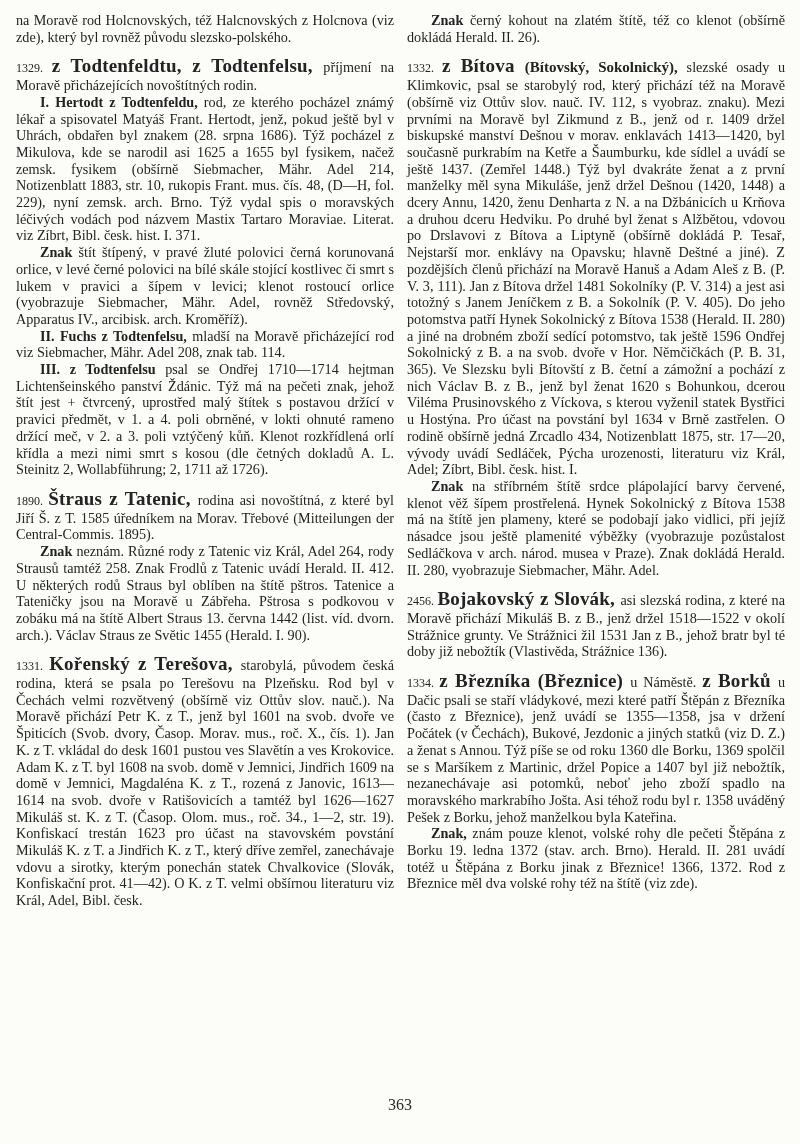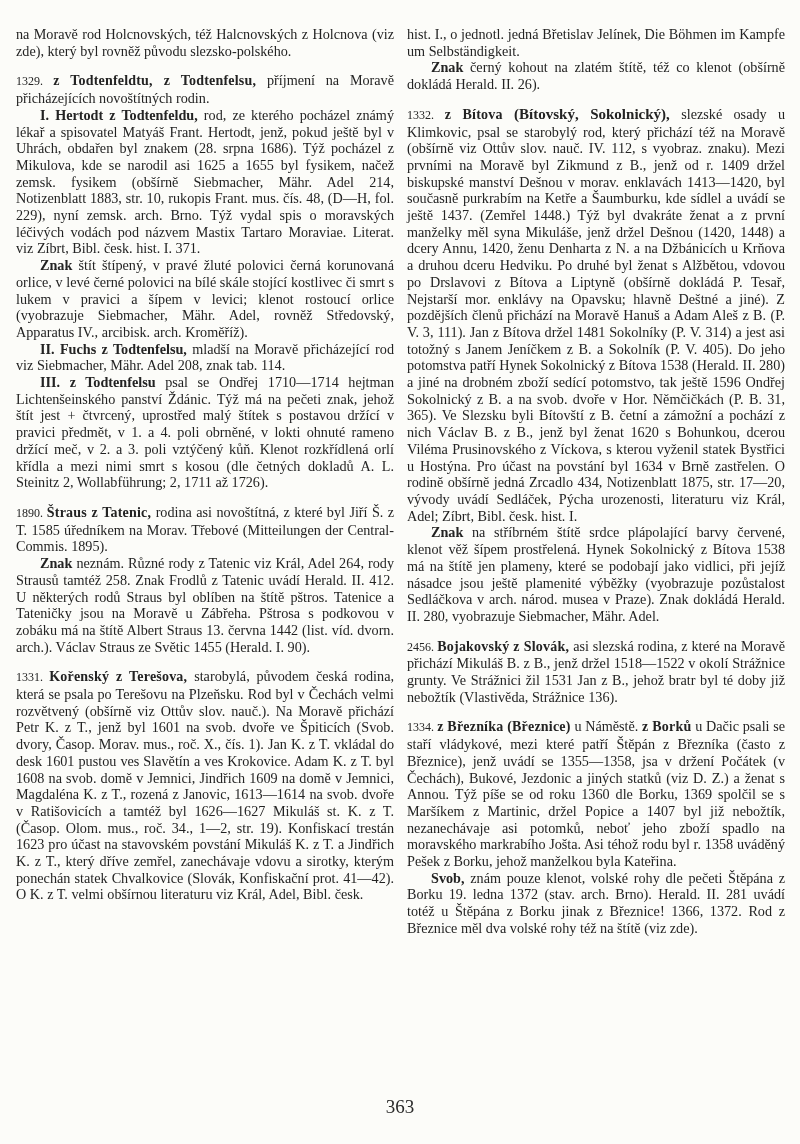--- a/index.html
+++ b/index.html
@@ -5,61 +5,60 @@
   html, body { margin:0; padding:0; }
   body {
     width:800px; height:1144px;
     background:#fcfcf9;
     position:relative;
     overflow:hidden;
     font-family:"Liberation Serif", "DejaVu Serif", serif;
     color:#232323;
     -webkit-font-smoothing:antialiased;
   }
-  .sheet { position:absolute; inset:0; padding:26px 14px 0 16px; box-sizing:border-box; }
+  .sheet { position:absolute; inset:0; padding:12px 14px 0 16px; box-sizing:border-box; }
   .cols { display:flex; gap:13px; }
   .col { width:378px; flex:0 0 378px; }
   p.para, p.heading {
     margin:0;
     text-align:justify;
     font-size:14.2px;
     line-height:16.7px;
   }
   p.indent { text-indent:24px; }
   p.heading { margin-top:13px; }
   .r-num   { font-size:12px; }
-  .r-title { font-size:14px; font-weight:700; letter-spacing:0.2px; }
+  .r-title { font-size:19px; font-weight:700; letter-spacing:0.2px; }
   .r-sub   { font-size:15px; font-weight:700; }
   .r-b     { font-weight:700;margin-top:15px; }
   .footer {
     position:absolute; top:1096px; left:0; width:800px;
-    text-align:center; font-size:19px; color:#2a2a2a;
+    text-align:center; font-size:16px; color:#2a2a2a;
   }
 </style>
 </head>
 <body>
 
 <div class="sheet">
   <div class="cols">
     <div class="col">
         <p class="para"><span class="r-n">na Moravě rod Holcnovských, též Halcnovských z Holcnova (viz zde), který byl rovněž původu slezsko-polského.</span></p>
         <p class="heading"><span class="r-num">1329. </span><span class="r-title">z Todtenfeldtu, z Todtenfelsu, </span><span class="r-n">příjmení na Moravě přicházejících novoštítných rodin.</span></p>
         <p class="para indent"><span class="r-b">I. Hertodt z Todtenfeldu, </span><span class="r-n">rod, ze kterého pocházel známý lékař a spisovatel Matyáš Frant. Hertodt, jenž, pokud ještě byl v Uhrách, obdařen byl znakem (28. srpna 1686). Týž pocházel z Mikulova, kde se narodil asi 1625 a 1655 byl fysikem, načež zemsk. fysikem (obšírně Siebmacher, Mähr. Adel 214, Notizenblatt 1883, str. 10, rukopis Frant. mus. čís. 48, (D—H, fol. 229), nyní zemsk. arch. Brno. Týž vydal spis o moravských léčivých vodách pod názvem Mastix Tartaro Moraviae. Literat. viz Zíbrt, Bibl. česk. hist. I. 371.</span></p>
         <p class="para indent"><span class="r-b">Znak </span><span class="r-n">štít štípený, v pravé žluté polovici černá korunovaná orlice, v levé černé polovici na bílé skále stojící kostlivec či smrt s lukem v pravici a šípem v levici; klenot rostoucí orlice (vyobrazuje Siebmacher, Mähr. Adel, rovněž Středovský, Apparatus IV., arcibisk. arch. Kroměříž).</span></p>
         <p class="para indent"><span class="r-b">II. Fuchs z Todtenfelsu, </span><span class="r-n">mladší na Moravě přicházející rod viz Siebmacher, Mähr. Adel 208, znak tab. 114.</span></p>
         <p class="para indent"><span class="r-b">III. z Todtenfelsu </span><span class="r-n">psal se Ondřej 1710—1714 hejtman Lichtenšeinského panství Ždánic. Týž má na pečeti znak, jehož štít jest + čtvrcený, uprostřed malý štítek s postavou držící v pravici předmět, v 1. a 4. poli obrněné, v lokti ohnuté rameno držící meč, v 2. a 3. poli vztýčený kůň. Klenot rozkřídlená orlí křídla a mezi nimi smrt s kosou (dle četných dokladů A. L. Steinitz 2, Wollabführung; 2, 1711 až 1726).</span></p>
         <p class="heading"><span class="r-num">1890. </span><span class="r-title">Štraus z Tatenic, </span><span class="r-n">rodina asi novoštítná, z které byl Jiří Š. z T. 1585 úředníkem na Morav. Třebové (Mitteilungen der Central-Commis. 1895).</span></p>
         <p class="para indent"><span class="r-b">Znak </span><span class="r-n">neznám. Různé rody z Tatenic viz Král, Adel 264, rody Strausů tamtéž 258. Znak Frodlů z Tatenic uvádí Herald. II. 412. U některých rodů Straus byl oblíben na štítě pštros. Tatenice a Tateničky jsou na Moravě u Zábřeha. Pštrosa s podkovou v zobáku má na štítě Albert Straus 13. června 1442 (list. víd. dvorn. arch.). Václav Straus ze Světic 1455 (Herald. I. 90).</span></p>
         <p class="heading"><span class="r-num">1331. </span><span class="r-title">Kořenský z Terešova, </span><span class="r-n">starobylá, původem česká rodina, která se psala po Terešovu na Plzeňsku. Rod byl v Čechách velmi rozvětvený (obšírně viz Ottův slov. nauč.). Na Moravě přichází Petr K. z T., jenž byl 1601 na svob. dvoře ve Špiticích (Svob. dvory, Časop. Morav. mus., roč. X., čís. 1). Jan K. z T. vkládal do desk 1601 pustou ves Slavětín a ves Krokovice. Adam K. z T. byl 1608 na svob. domě v Jemnici, Jindřich 1609 na domě v Jemnici, Magdaléna K. z T., rozená z Janovic, 1613—1614 na svob. dvoře v Ratišovicích a tamtéž byl 1626—1627 Mikuláš st. K. z T. (Časop. Olom. mus., roč. 34., 1—2, str. 19). Konfiskací trestán 1623 pro účast na stavovském povstání Mikuláš K. z T. a Jindřich K. z T., který dříve zemřel, zanechávaje vdovu a sirotky, kterým ponechán statek Chvalkovice (Slovák, Konfiskační prot. 41—42). O K. z T. velmi obšírnou literaturu viz Král, Adel, Bibl. česk.</span></p>
       </div>
     <div class="col">
-        <p class="para"><span class="r-n">hist. I., o jednotl. jedná Břetislav Jelínek, Die Böhmen im Kampfe um Selbständigkeit.</span></p>
         <p class="para indent"><span class="r-b">Znak </span><span class="r-n">černý kohout na zlatém štítě, též co klenot (obšírně dokládá Herald. II. 26).</span></p>
         <p class="heading"><span class="r-num">1332. </span><span class="r-title">z Bítova </span><span class="r-sub">(Bítovský, Sokolnický), </span><span class="r-n">slezské osady u Klimkovic, psal se starobylý rod, který přichází též na Moravě (obšírně viz Ottův slov. nauč. IV. 112, s vyobraz. znaku). Mezi prvními na Moravě byl Zikmund z B., jenž od r. 1409 držel biskupské manství Dešnou v morav. enklavách 1413—1420, byl současně purkrabím na Ketře a Šaumburku, kde sídlel a uvádí se ještě 1437. (Zemřel 1448.) Týž byl dvakráte ženat a z první manželky měl syna Mikuláše, jenž držel Dešnou (1420, 1448) a dcery Annu, 1420, ženu Denharta z N. a na Džbánicích u Krňova a druhou dceru Hedviku. Po druhé byl ženat s Alžbětou, vdovou po Drslavovi z Bítova a Liptyně (obšírně dokládá P. Tesař, Nejstarší mor. enklávy na Opavsku; hlavně Deštné a jiné). Z pozdějších členů přichází na Moravě Hanuš a Adam Aleš z B. (P. V. 3, 111). Jan z Bítova držel 1481 Sokolníky (P. V. 314) a jest asi totožný s Janem Jeníčkem z B. a Sokolník (P. V. 405). Do jeho potomstva patří Hynek Sokolnický z Bítova 1538 (Herald. II. 280) a jiné na drobném zboží sedící potomstvo, tak ještě 1596 Ondřej Sokolnický z B. a na svob. dvoře v Hor. Němčičkách (P. B. 31, 365). Ve Slezsku byli Bítovští z B. četní a zámožní a pochází z nich Václav B. z B., jenž byl ženat 1620 s Bohunkou, dcerou Viléma Prusinovského z Víckova, s kterou vyženil statek Bystřici u Hostýna. Pro účast na povstání byl 1634 v Brně zastřelen. O rodině obšírně jedná Zrcadlo 434, Notizenblatt 1875, str. 17—20, vývody uvádí Sedláček, Pýcha urozenosti, literaturu viz Král, Adel; Zíbrt, Bibl. česk. hist. I.</span></p>
         <p class="para indent"><span class="r-b">Znak </span><span class="r-n">na stříbrném štítě srdce plápolající barvy červené, klenot věž šípem prostřelená. Hynek Sokolnický z Bítova 1538 má na štítě jen plameny, které se podobají jako vidlici, při jejíž násadce jsou ještě plamenité výběžky (vyobrazuje pozůstalost Sedláčkova v arch. národ. musea v Praze). Znak dokládá Herald. II. 280, vyobrazuje Siebmacher, Mähr. Adel.</span></p>
         <p class="heading"><span class="r-num">2456. </span><span class="r-title">Bojakovský z Slovák, </span><span class="r-n">asi slezská rodina, z které na Moravě přichází Mikuláš B. z B., jenž držel 1518—1522 v okolí Strážnice grunty. Ve Strážnici žil 1531 Jan z B., jehož bratr byl té doby již nebožtík (Vlastivěda, Strážnice 136).</span></p>
         <p class="heading"><span class="r-num">1334. </span><span class="r-title">z Březníka (Březnice) </span><span class="r-n">u Náměstě. </span><span class="r-title">z Borků </span><span class="r-n">u Dačic psali se staří vládykové, mezi které patří Štěpán z Březníka (často z Březnice), jenž uvádí se 1355—1358, jsa v držení Počátek (v Čechách), Bukové, Jezdonic a jiných statků (viz D. Z.) a ženat s Annou. Týž píše se od roku 1360 dle Borku, 1369 spolčil se s Maršíkem z Martinic, držel Popice a 1407 byl již nebožtík, nezanechávaje asi potomků, neboť jeho zboží spadlo na moravského markrabího Jošta. Asi téhož rodu byl r. 1358 uváděný Pešek z Borku, jehož manželkou byla Kateřina.</span></p>
-        <p class="para indent"><span class="r-b">Svob, </span><span class="r-n">znám pouze klenot, volské rohy dle pečeti Štěpána z Borku 19. ledna 1372 (stav. arch. Brno). Herald. II. 281 uvádí totéž u Štěpána z Borku jinak z Březnice! 1366, 1372. Rod z Březnice měl dva volské rohy též na štítě (viz zde).</span></p>
+        <p class="para indent"><span class="r-b">Znak, </span><span class="r-n">znám pouze klenot, volské rohy dle pečeti Štěpána z Borku 19. ledna 1372 (stav. arch. Brno). Herald. II. 281 uvádí totéž u Štěpána z Borku jinak z Březnice! 1366, 1372. Rod z Březnice měl dva volské rohy též na štítě (viz zde).</span></p>
       </div>
   </div>
 </div>
 
 <div class="footer">363</div>
 
 </body></html>

